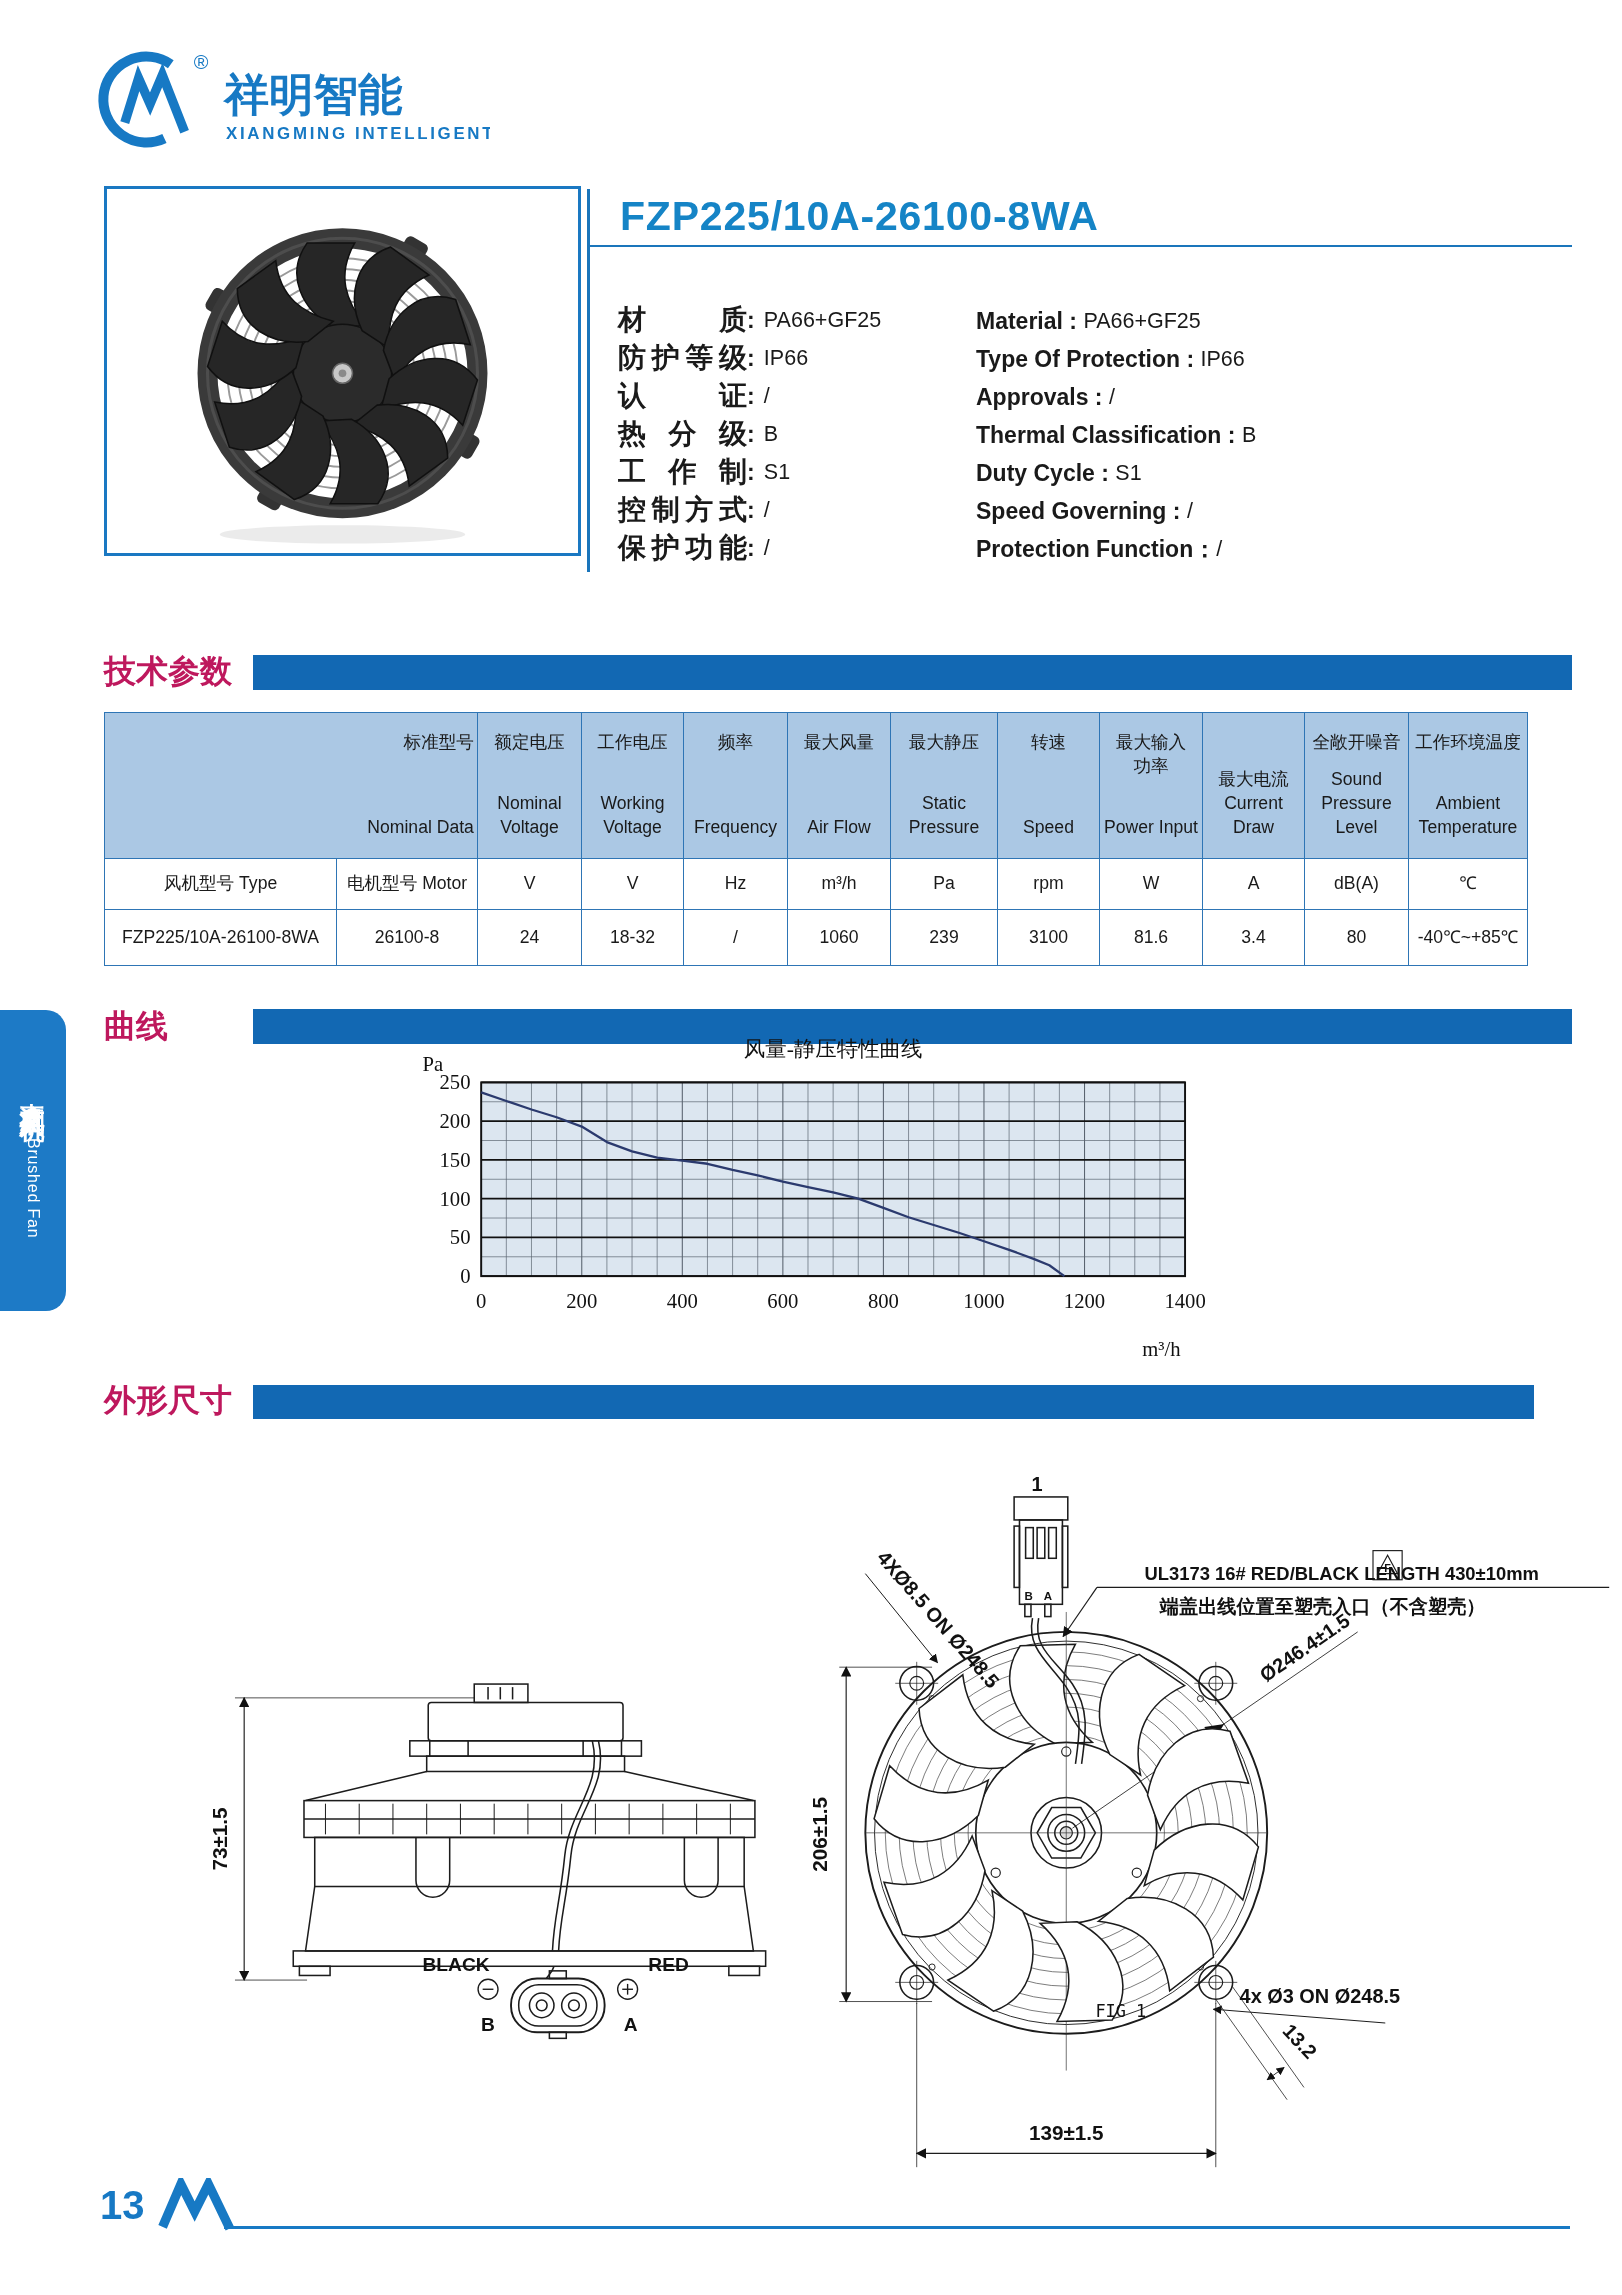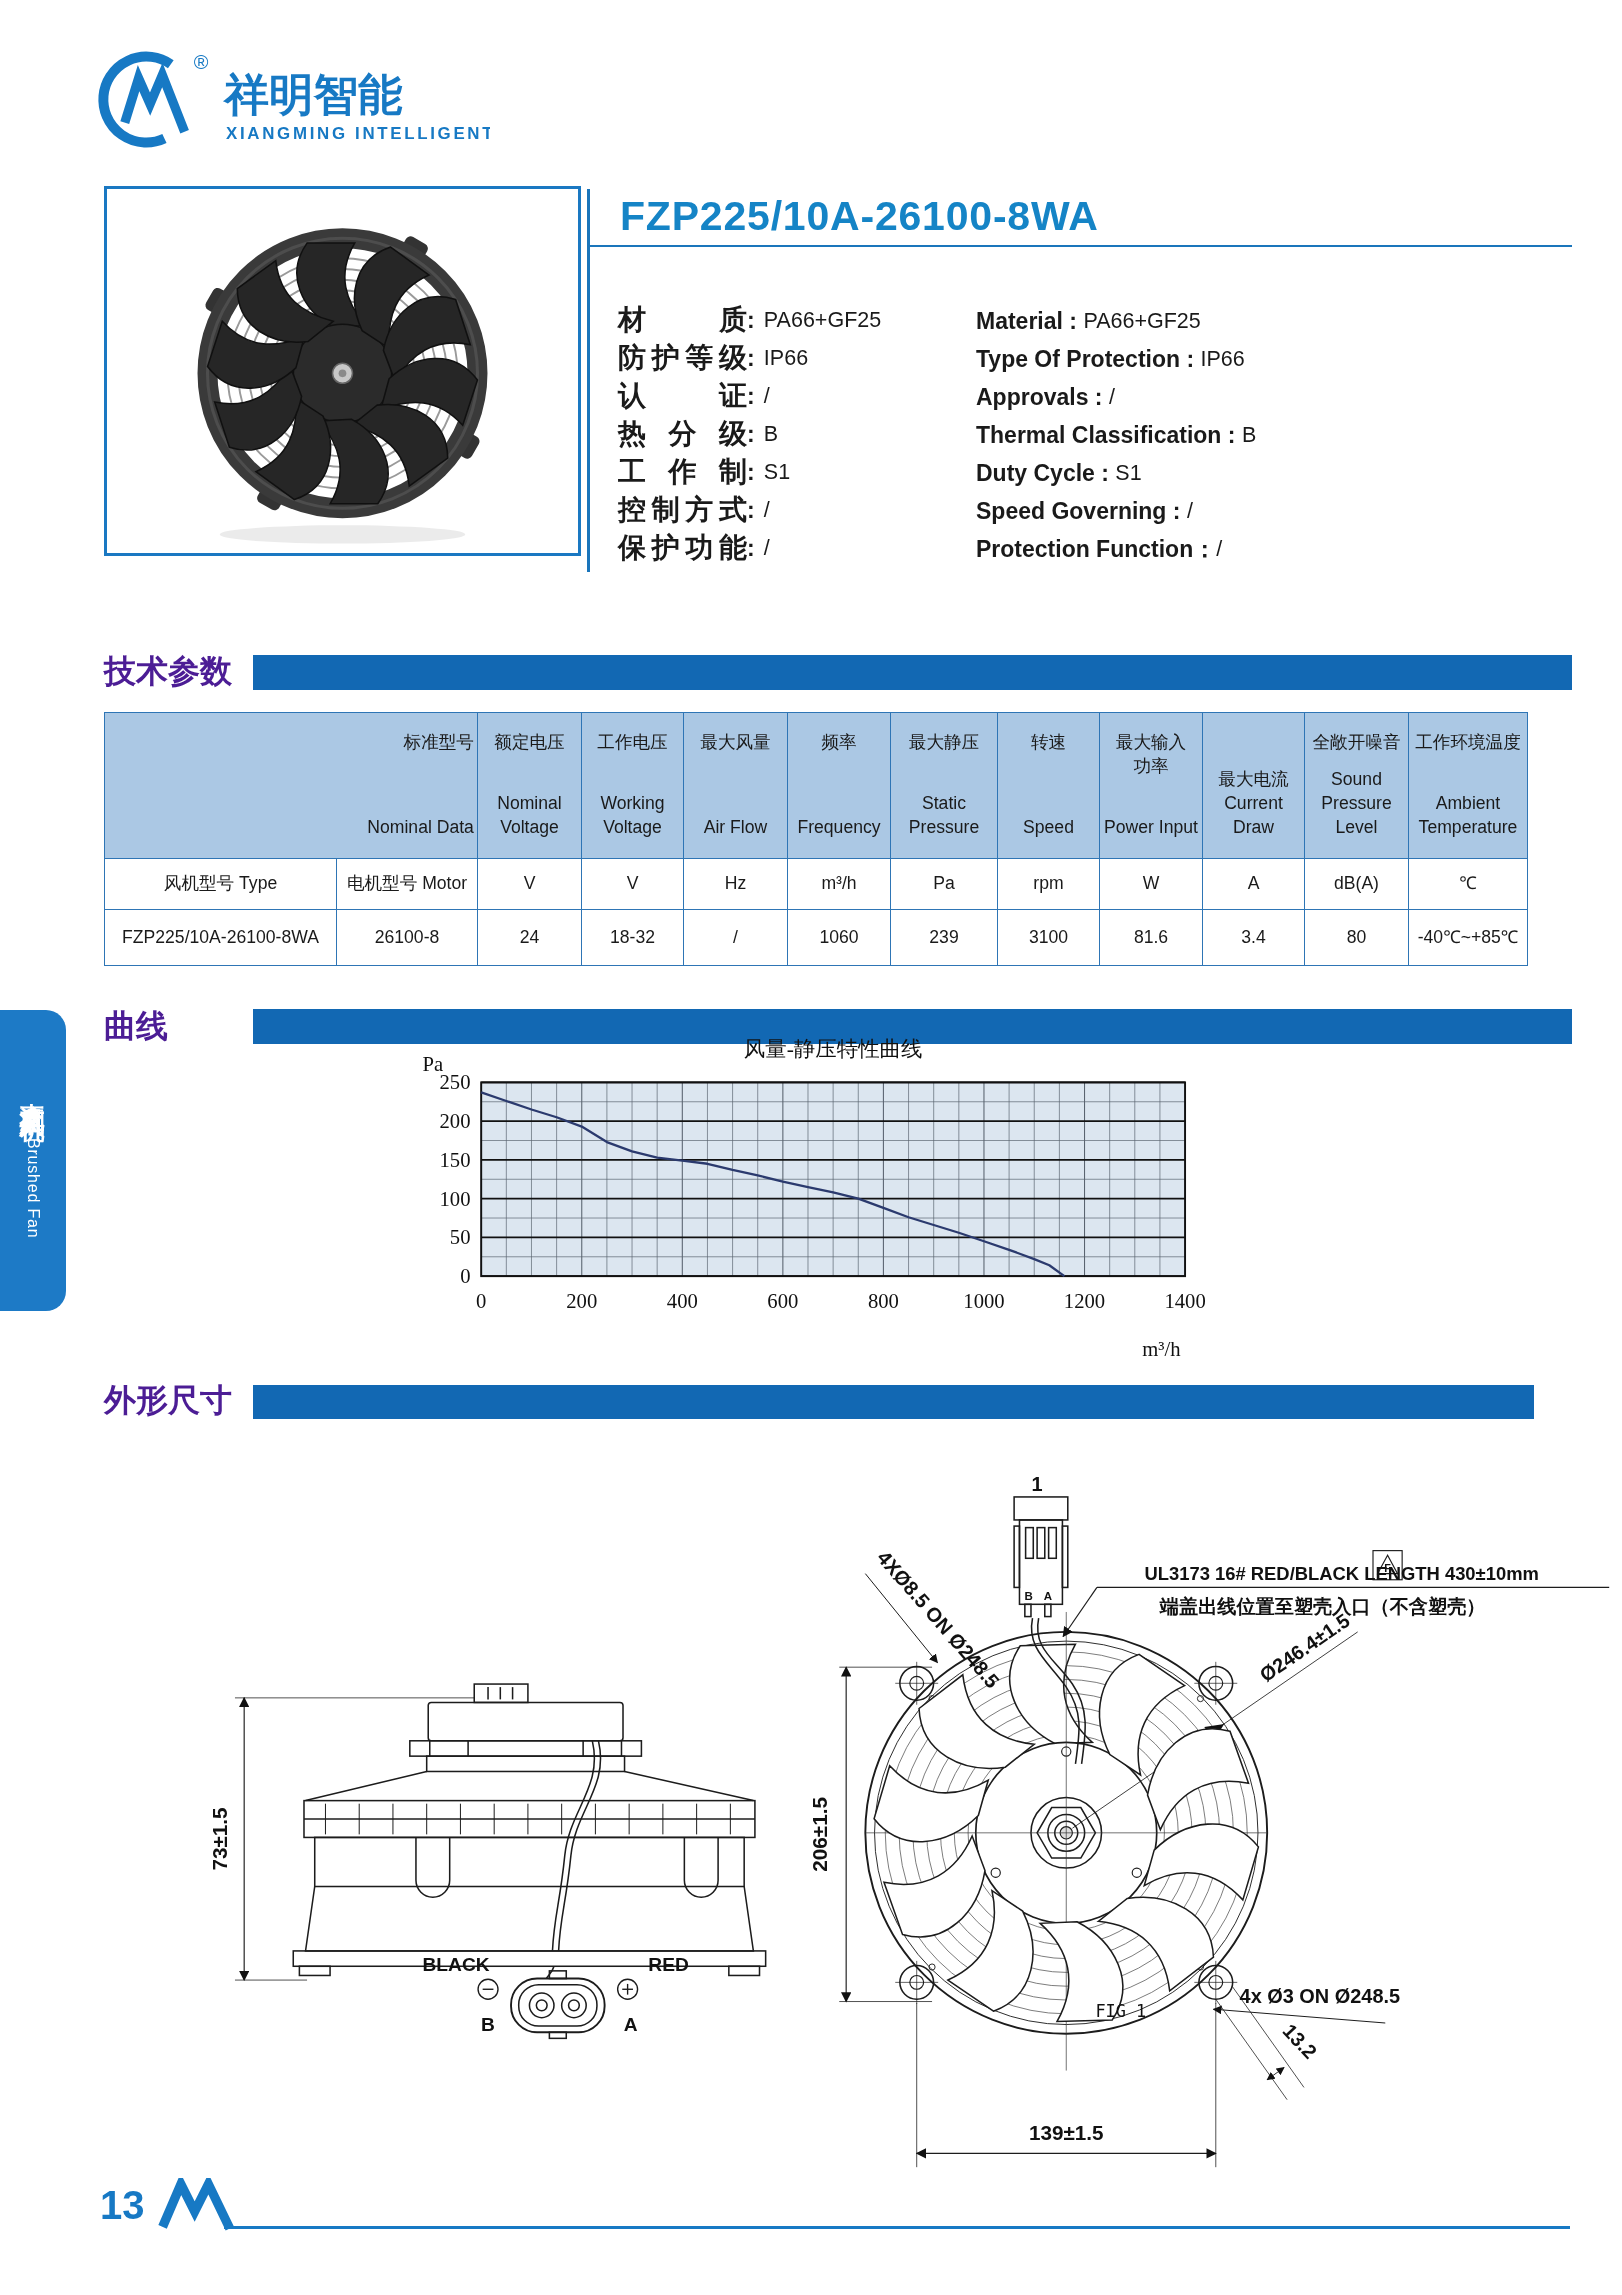--- a/index.html
+++ b/index.html
@@ -16,21 +16,21 @@
   .specs-cn{left:618px;top:301px;display:flex;flex-direction:column;}
   .specs-en{left:976px;top:302px;display:flex;flex-direction:column;}
   .spec-row{height:38px;display:flex;align-items:center;white-space:nowrap;}
   .cn-label{display:inline-block;width:129px;font-size:28px;font-weight:bold;
             text-align:justify;text-align-last:justify;}
   .cn-colon{font-size:23px;font-weight:bold;}
   .spec-val{font-size:21.5px;padding-left:9.2px;}
   .en-label{font-size:23px;font-weight:bold;}
   .en-val{font-size:21.5px;}
   
-  .sec-title{font-size:32px;font-weight:bold;color:#4c1d95;}
+  .sec-title{font-size:32px;font-weight:bold;color:#be185d;}
   .sec-bar{background:#1268b3;height:35px;}
   
   .spec-table{left:104px;top:712px;display:grid;grid-template-rows:146px 51px 55px;
               border:1.5px solid #2e75b5;background:#fff;}
   .cell{border-right:0.8px solid #2e75b5;border-bottom:0.8px solid #2e75b5;
         display:flex;flex-direction:column;align-items:center;justify-content:center;
         font-size:17.6px;line-height:1.35;text-align:center;white-space:pre-line;}
   .cell.head{background:#abc8e4;justify-content:space-between;padding:18.4px 3.1px;box-sizing:border-box;}
   .cell.no-r{border-right:none;}
   .cell.no-b{border-bottom:none;}
@@ -171,22 +171,22 @@
 
   <div class="abs sec-title" style="left:104px;top:650px;">技术参数</div>
   <div class="abs sec-bar" style="left:253px;top:655px;width:1319px;"></div>
 
   <div class="abs spec-table" id="spec-table" style="grid-template-columns: 232px 141px 104px 102px 104px 103px 107px 102px 103px 102px 104px 118px;">
       <div class="cell head" style="grid-column:1/3;grid-row:1;align-items:flex-end;"><div>标准型号</div><div>Nominal Data</div></div>
       <div class="cell head" style="grid-row:1;"><div>额定电压</div><div>Nominal
 Voltage</div></div>
       <div class="cell head" style="grid-row:1;"><div>工作电压</div><div>Working
 Voltage</div></div>
+      <div class="cell head" style="grid-row:1;"><div>频率</div><div>Frequency</div></div>
       <div class="cell head" style="grid-row:1;"><div>最大风量</div><div>Air Flow</div></div>
-      <div class="cell head" style="grid-row:1;"><div>频率</div><div>Frequency</div></div>
       <div class="cell head" style="grid-row:1;"><div>最大静压</div><div>Static
 Pressure</div></div>
       <div class="cell head" style="grid-row:1;justify-content:space-between;"><div>转速</div><div>Speed</div></div>
       <div class="cell head" style="grid-row:1;"><div>最大输入
 功率</div><div>Power Input</div></div>
       <div class="cell head" style="grid-row:1;justify-content:flex-end;"><div>最大电流</div><div>Current
 Draw</div></div>
       <div class="cell head" style="grid-row:1;"><div>全敞开噪音</div><div>Sound
 Pressure
 Level</div></div>

